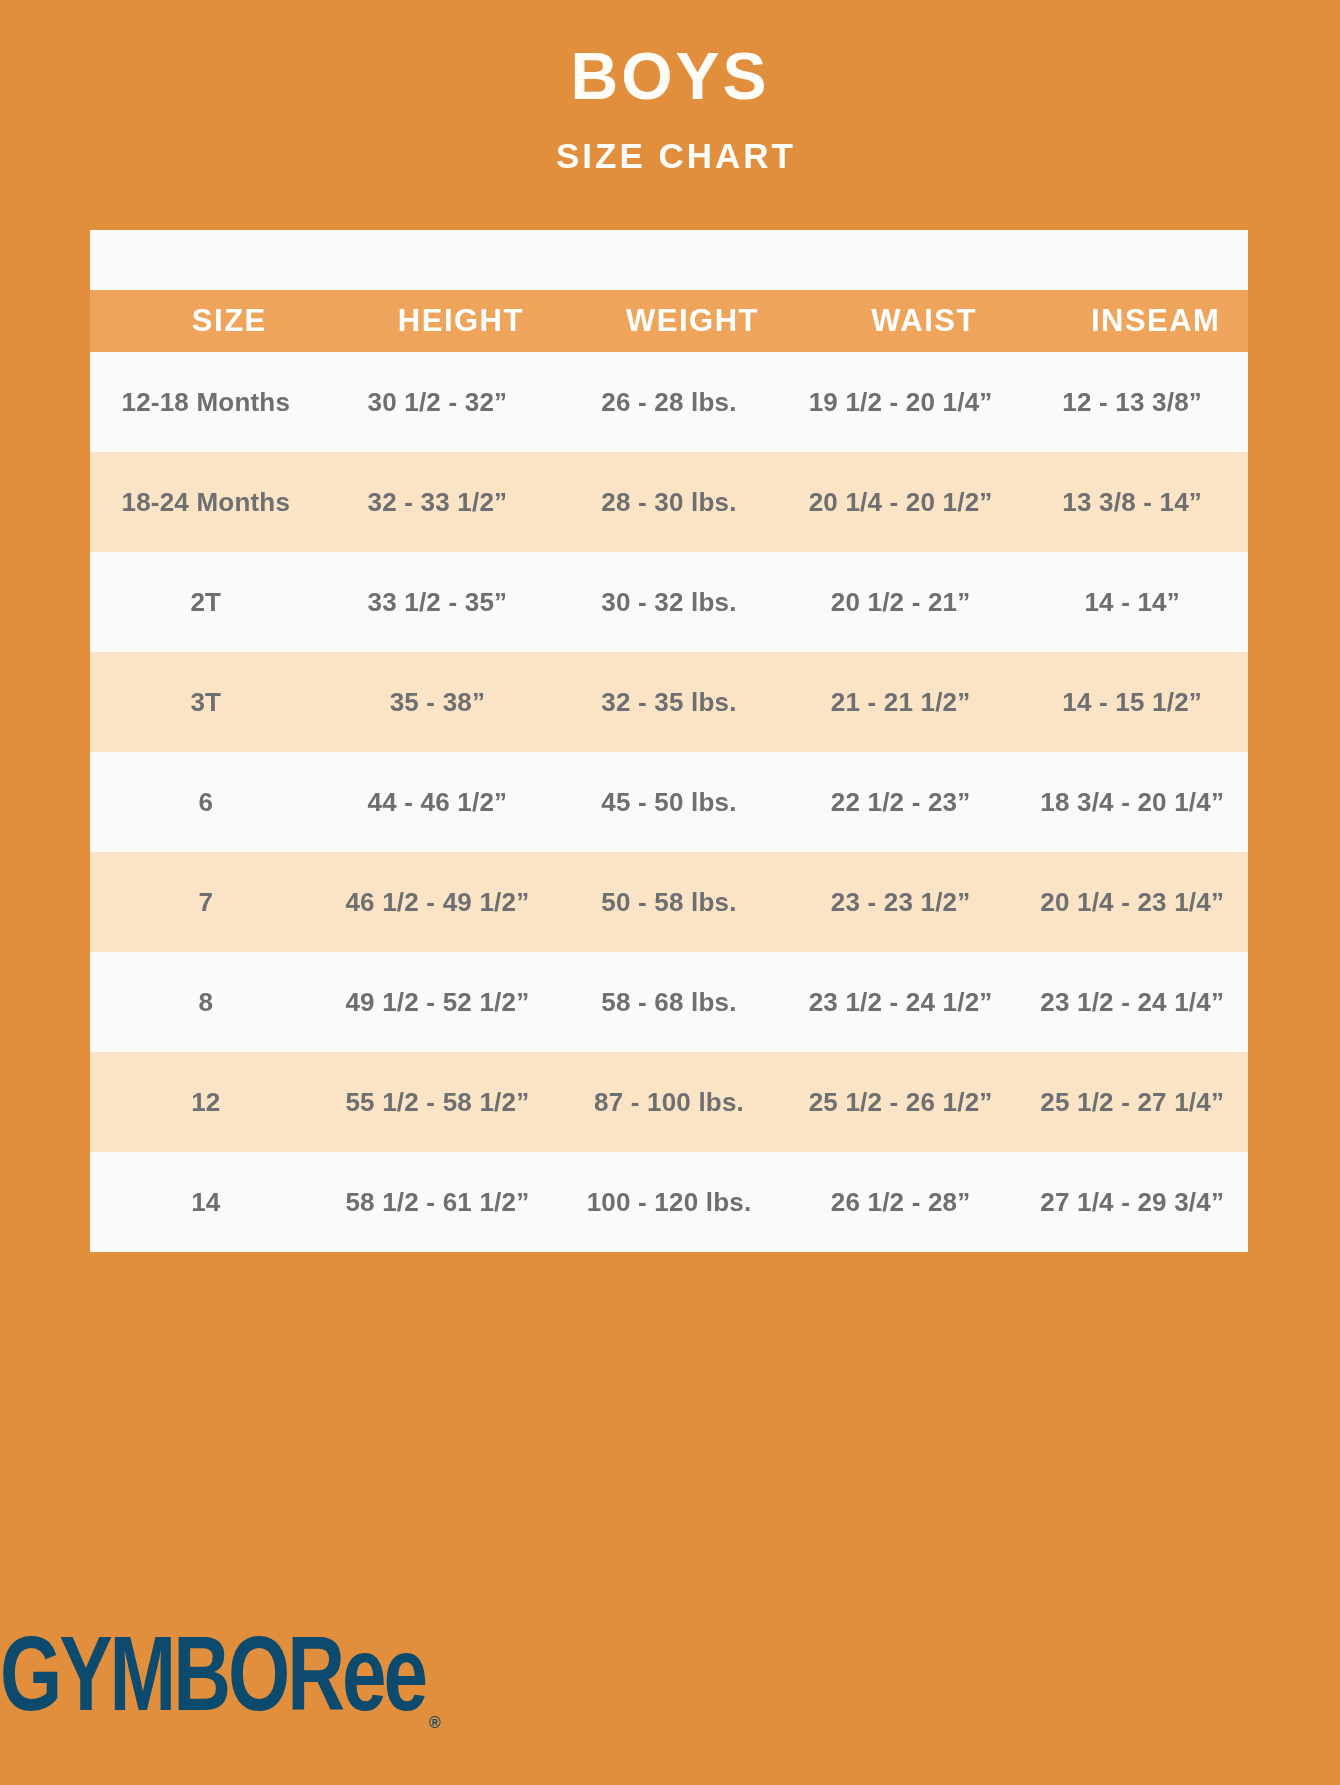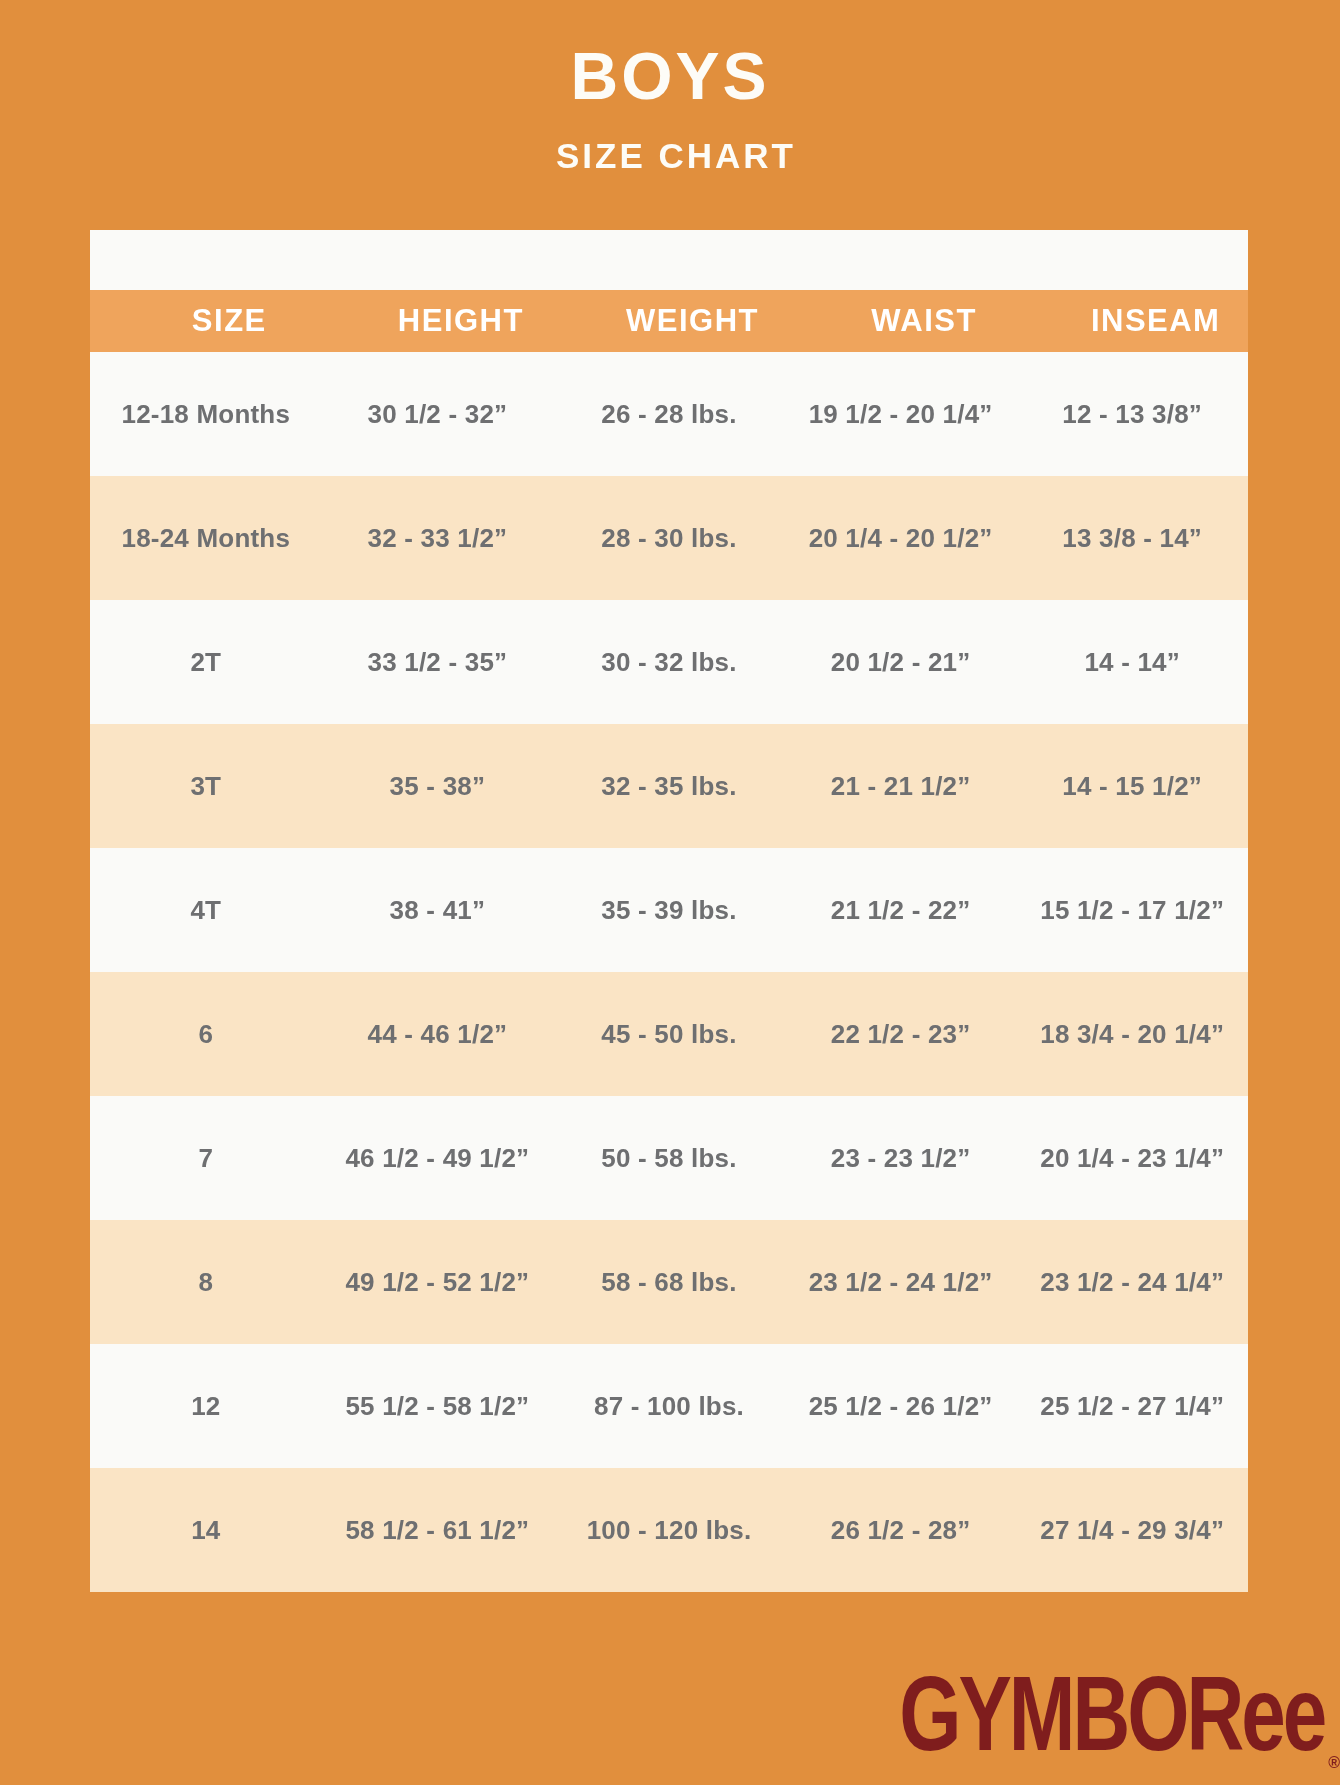--- a/index.html
+++ b/index.html
@@ -59,40 +59,41 @@
     flex: 1 1 20%;
     text-align: center;
     color: var(--headerText, #FFFFFF);
     font-size: 31px;
     font-weight: 700;
     letter-spacing: 1.5px;
     margin-left: 47px;
   }
   .trow {
     display: flex;
-    height: 124px;
+    height: 100px;
     align-items: center;
+    justify-content: center;
   }
   .trow:nth-child(odd)  { background: var(--rowWhite, #FAFAF8); }
   .trow:nth-child(even) { background: var(--rowAlt, #FAE4C5); }
   .tcell {
     flex: 1 1 20%;
     text-align: center;
     color: var(--cellText, #6E6F71);
     font-size: 26px;
     font-weight: 700;
     letter-spacing: 0.2px;
   }
   .brand-logo {
     position: absolute;
-    top: 1654px;
+    top: 1614px;
     left: 0;
     width: 100%;
-    text-align: right;
-    color: #7f1d1d;
+    text-align: left;
+    color: #0c4a6e;
   }
   .brand-text {
     display: inline-block;
     font-size: 80px;
     font-weight: 700;
     letter-spacing: -3px;
     transform: scaleY(1.32);
     transform-origin: center top;
   }
   .brand-reg {
@@ -148,27 +149,20 @@
           <div class="tcell">14 - 14”</div>
         </div>
         <div class="trow">
           <div class="tcell">3T</div>
           <div class="tcell">35 - 38”</div>
           <div class="tcell">32 - 35 lbs.</div>
           <div class="tcell">21 - 21 1/2”</div>
           <div class="tcell">14 - 15 1/2”</div>
         </div>
         <div class="trow">
-          <div class="tcell">4T</div>
-          <div class="tcell">38 - 41”</div>
-          <div class="tcell">35 - 39 lbs.</div>
-          <div class="tcell">21 1/2 - 22”</div>
-          <div class="tcell">15 1/2 - 17 1/2”</div>
-        </div>
-        <div class="trow">
           <div class="tcell">6</div>
           <div class="tcell">44 - 46 1/2”</div>
           <div class="tcell">45 - 50 lbs.</div>
           <div class="tcell">22 1/2 - 23”</div>
           <div class="tcell">18 3/4 - 20 1/4”</div>
         </div>
         <div class="trow">
           <div class="tcell">7</div>
           <div class="tcell">46 1/2 - 49 1/2”</div>
           <div class="tcell">50 - 58 lbs.</div>

